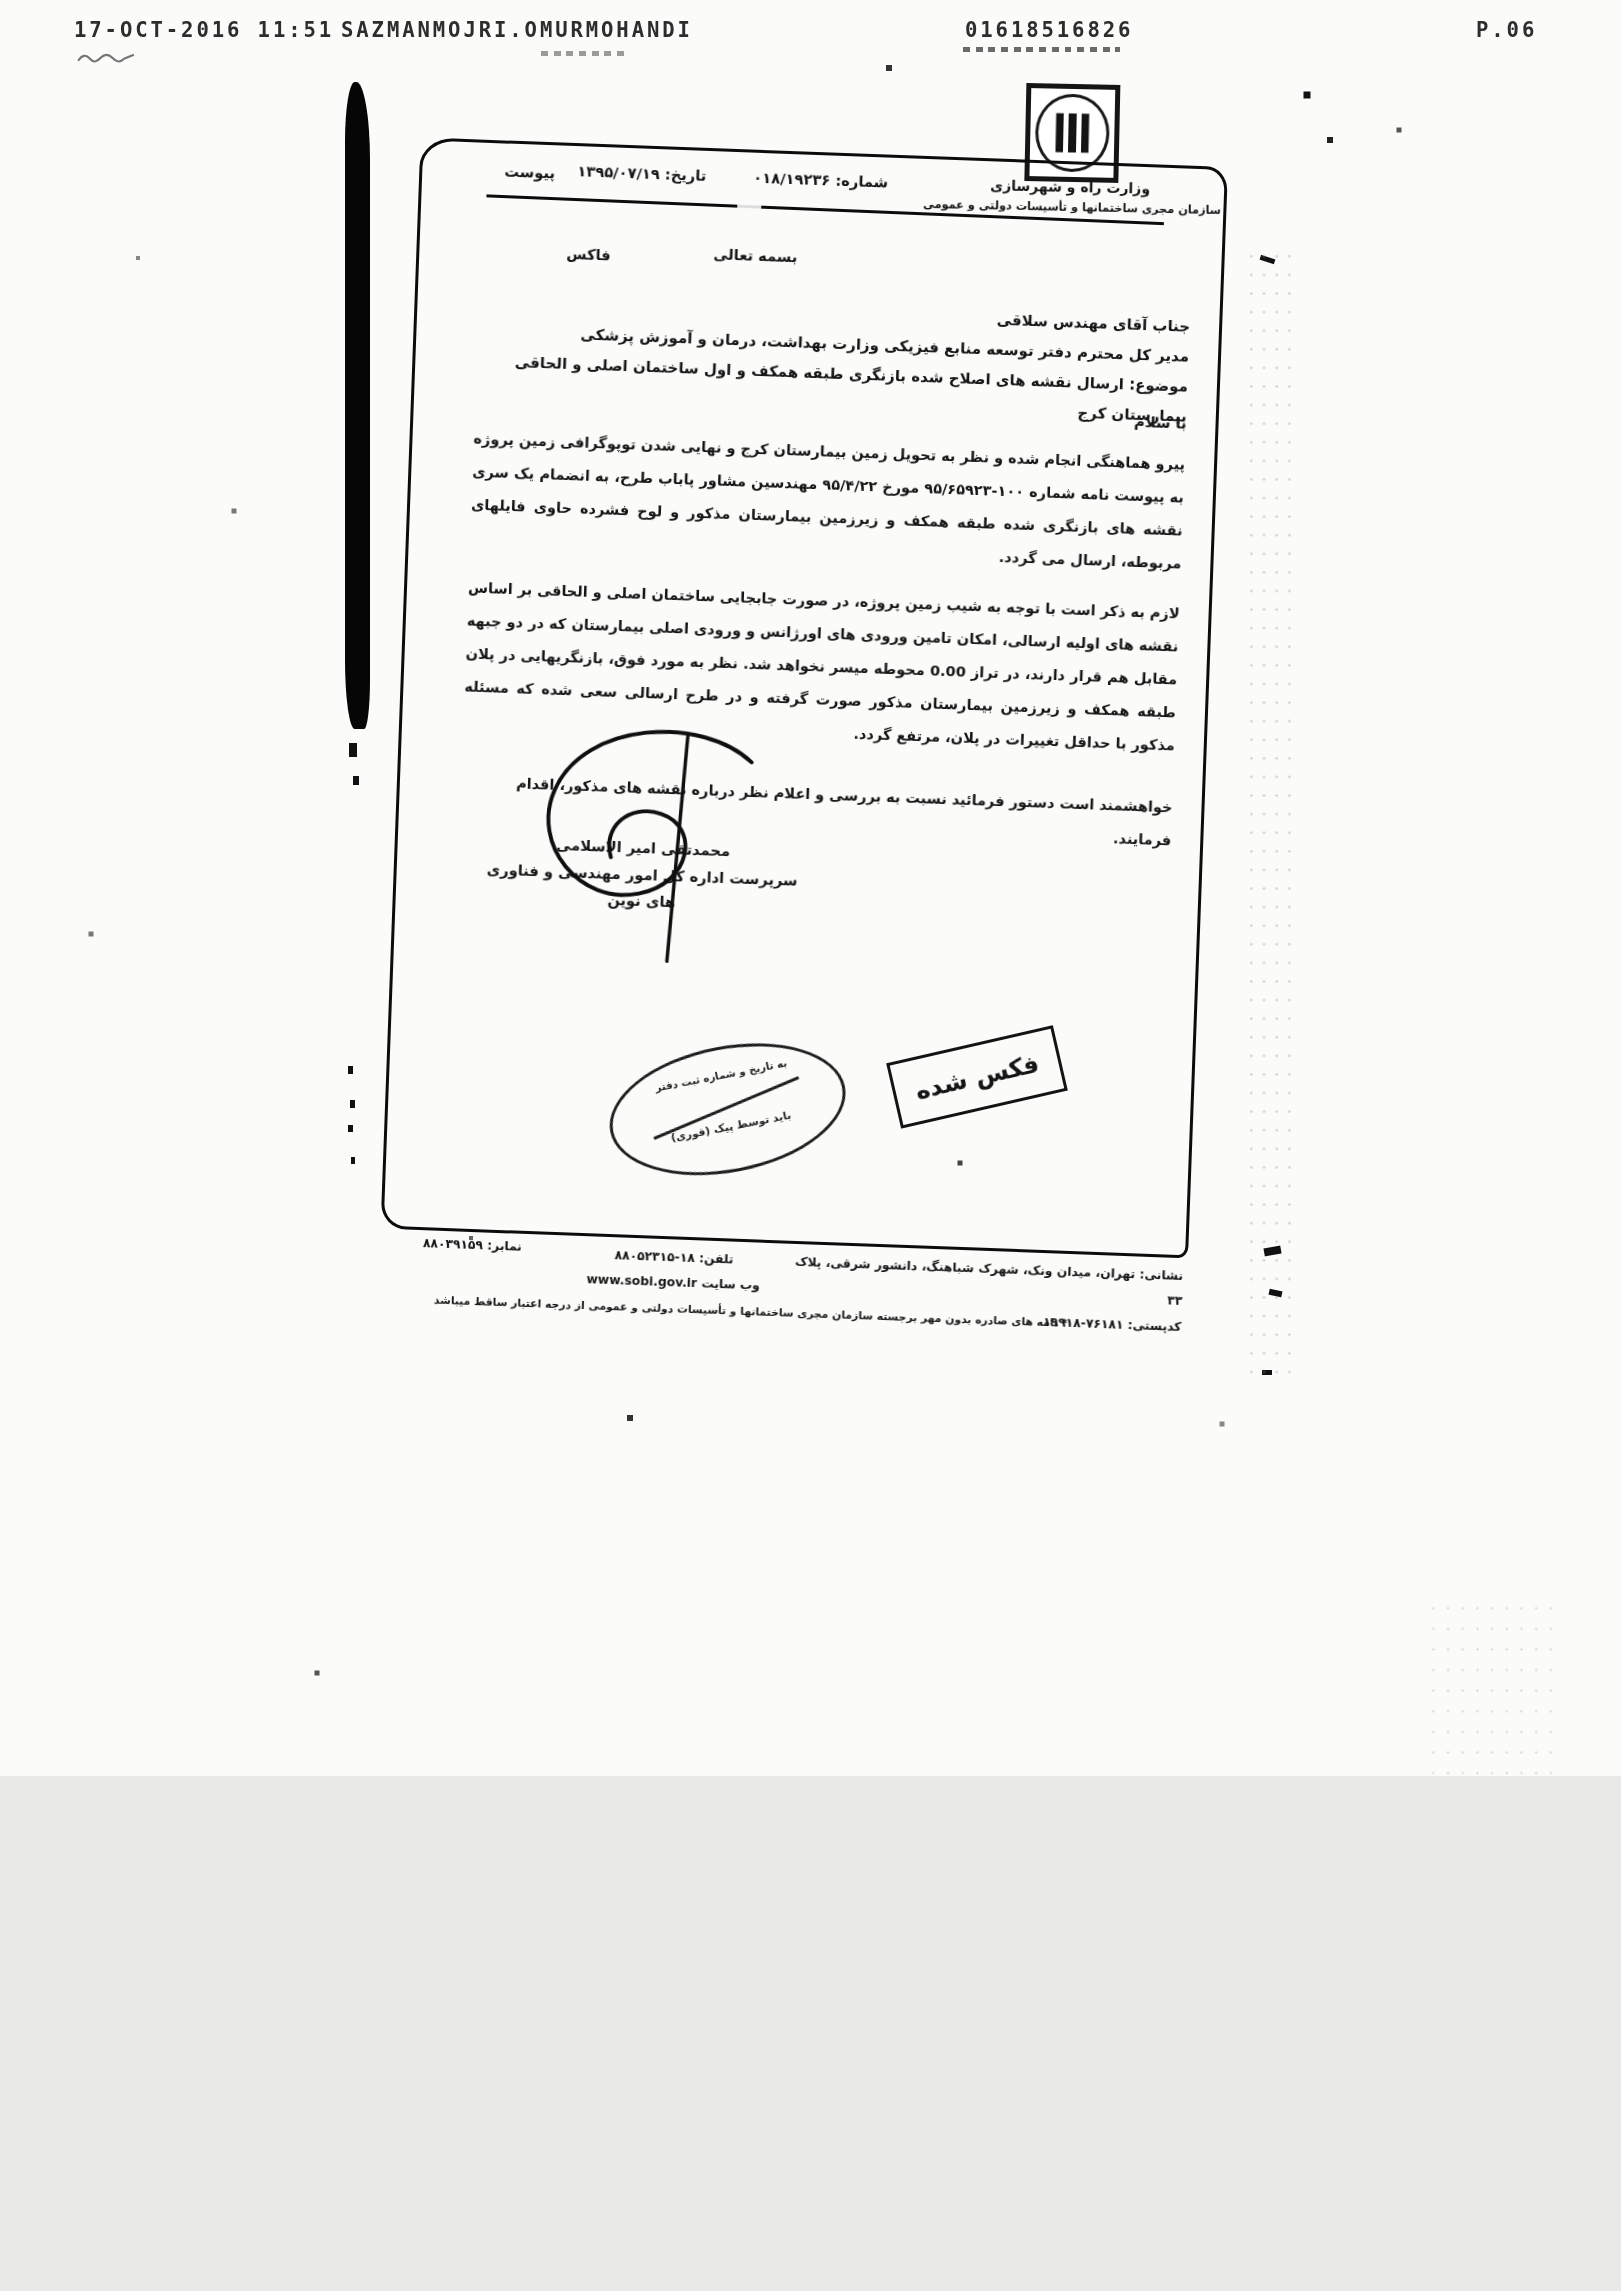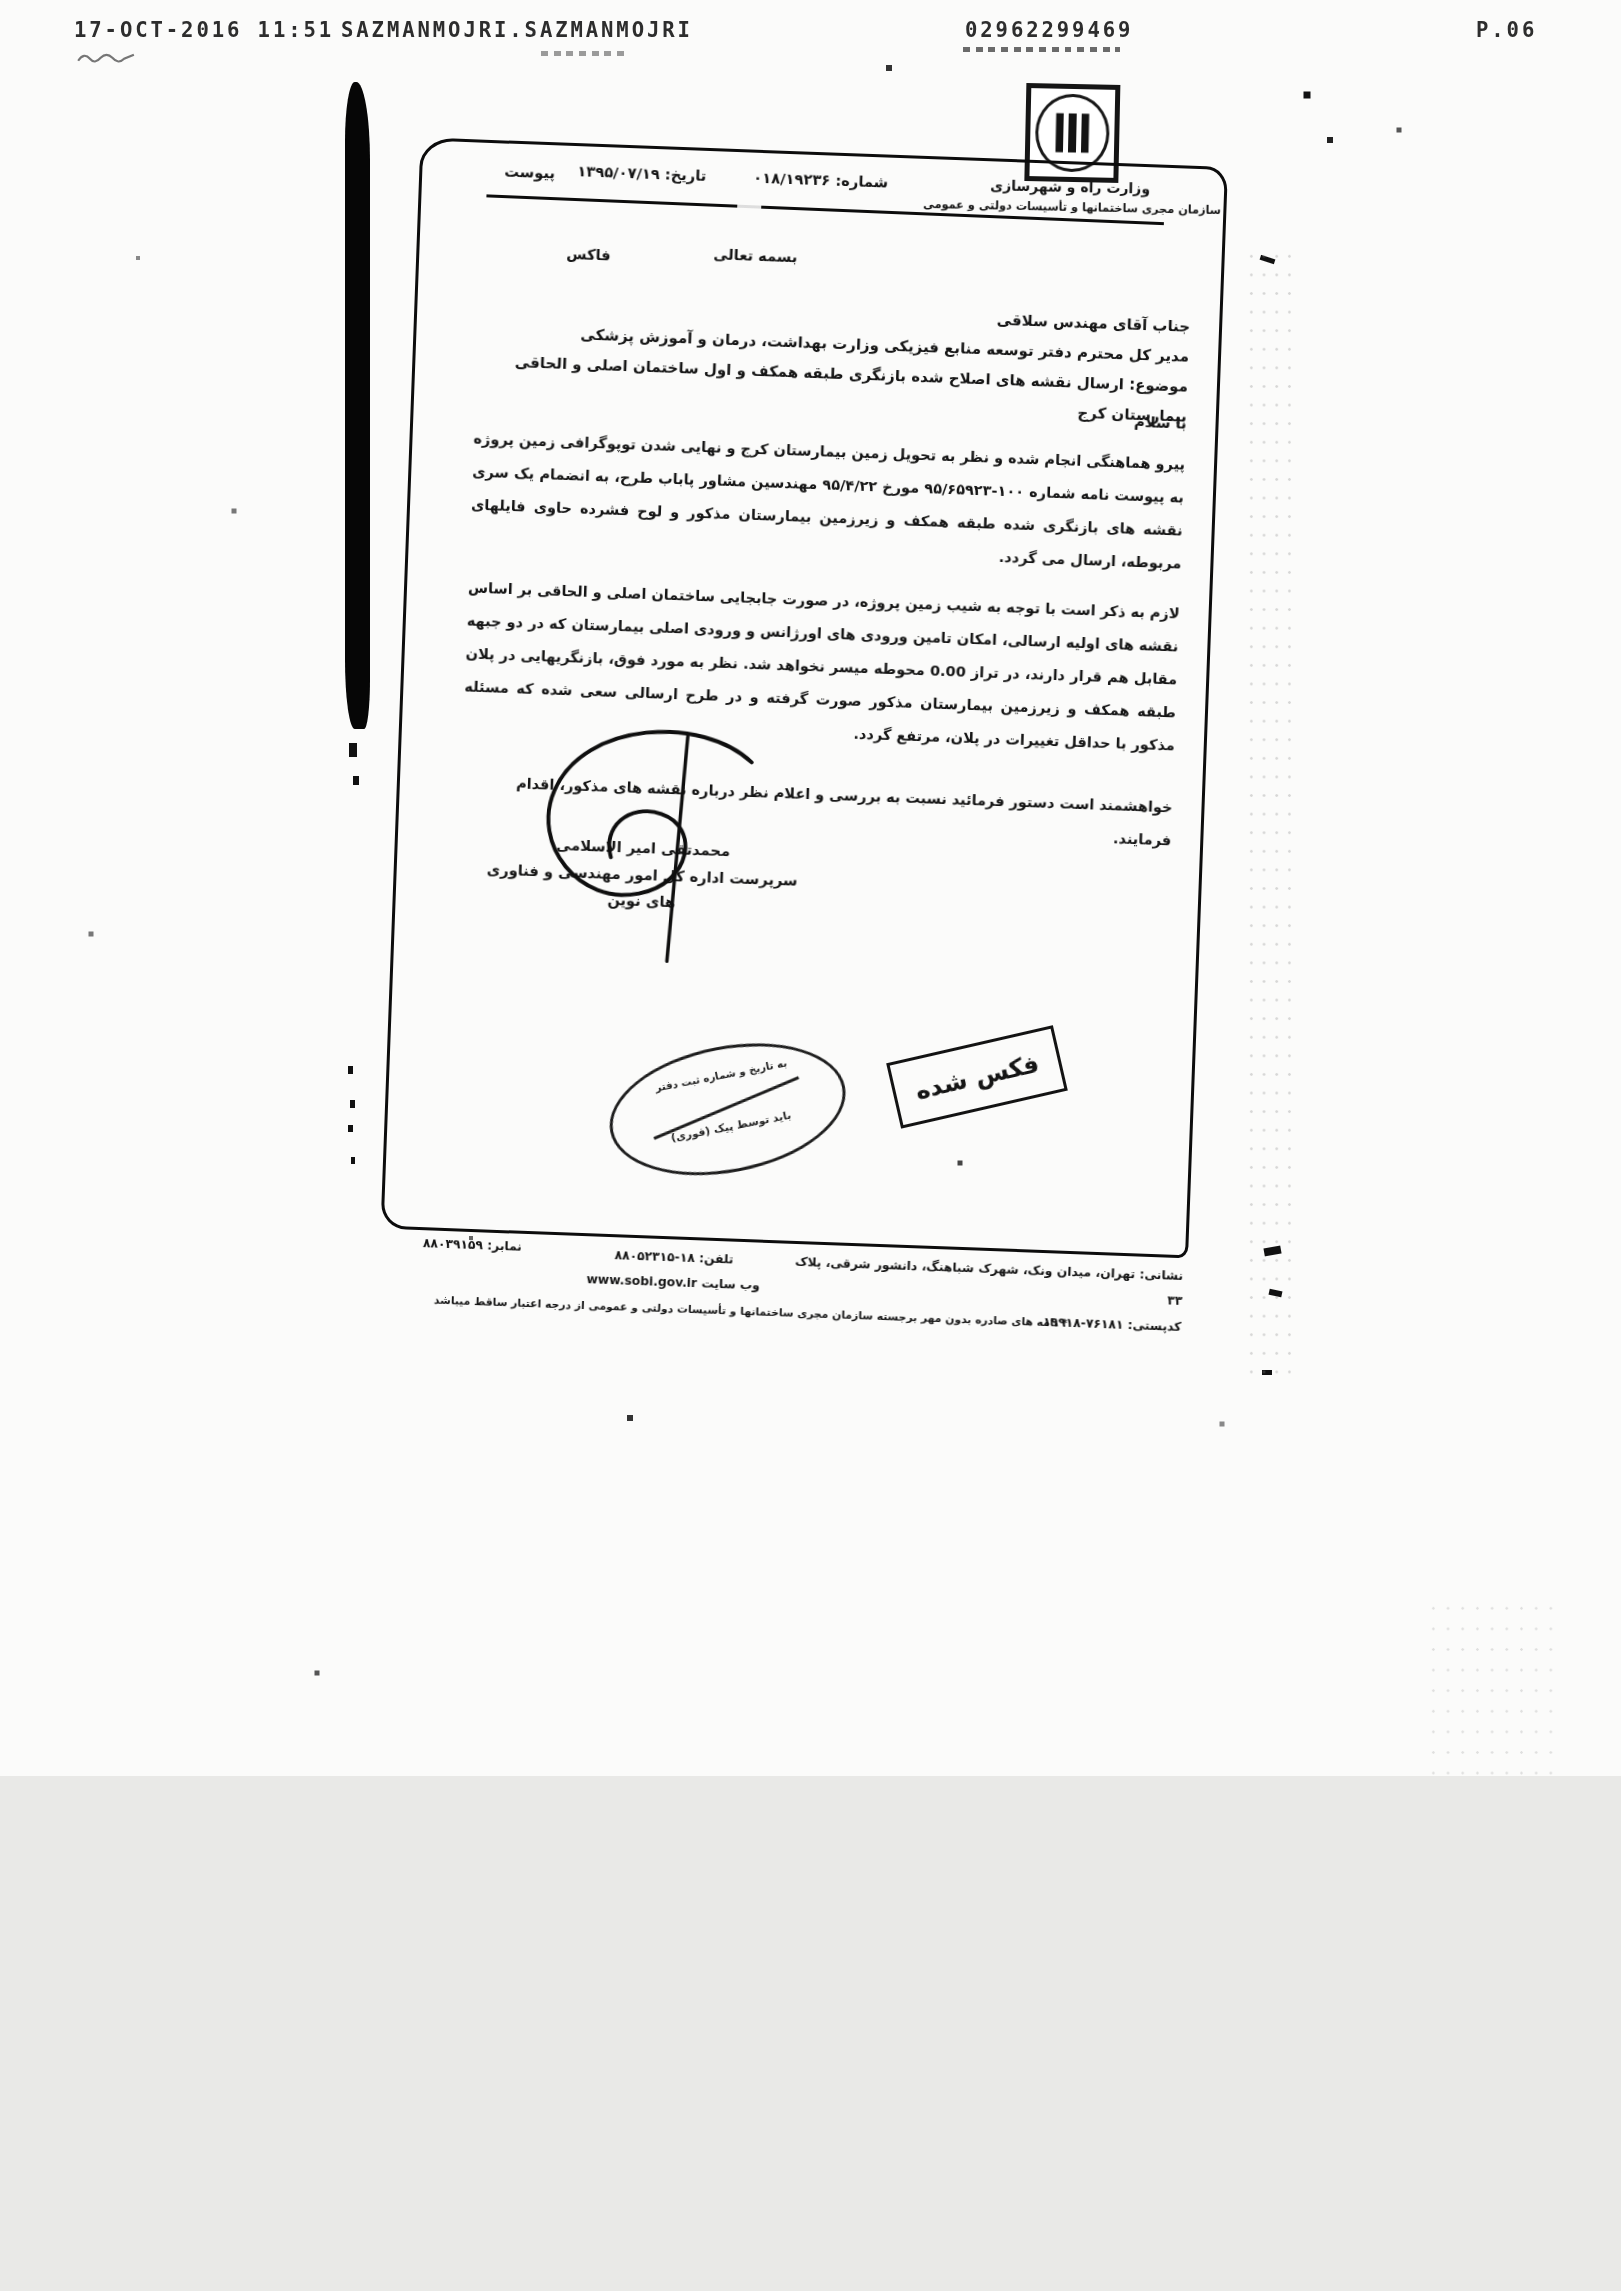--- a/index.html
+++ b/index.html
@@ -92,22 +92,22 @@
                     1329px 139px 0 2px #222,888px 67px 0 2px #333,137px 257px 0 1px #888,
                     90px 933px 0 1.5px #777,1221px 1423px 0 1.5px #888,512px 2119px 0 1px #999,
                     1031px 1913px 0 1px #aaa,1398px 129px 0 1.5px #555;}
 </style>
 </head>
 <body>
 
 <div id="page">
 
   <span class="fax-line" style="left:74px">17-OCT-2016 11:51</span>
-  <span class="fax-line" style="left:341px">SAZMANMOJRI.SAZMANMOJRI</span>
-  <span class="fax-line" style="left:965px">02962299469</span>
+  <span class="fax-line" style="left:341px">SAZMANMOJRI.OMURMOHANDI</span>
+  <span class="fax-line" style="left:965px">01618516826</span>
   <span class="fax-line" style="left:1476px">P.06</span>
   <div class="hdr-dash" style="left:963px;top:47px;width:157px"></div>
   <div class="hdr-dash" style="left:541px;top:51px;width:86px;opacity:.5"></div>
   <svg class="hdr-dash" style="left:76px;top:49px;width:63px;height:17.6px;background:none" viewBox="0 0 64 18">
     <path d="M2 12 q6 -9 12 -2 q5 6 11 -1 q6 -6 12 0 q6 7 12 1 l10 -4" stroke="#4a4a4a" stroke-width="2.2" fill="none"></path>
   </svg>
 
   <div class="letterhead">
     <div class="emblem">
       <div class="emblem-circle"></div>

